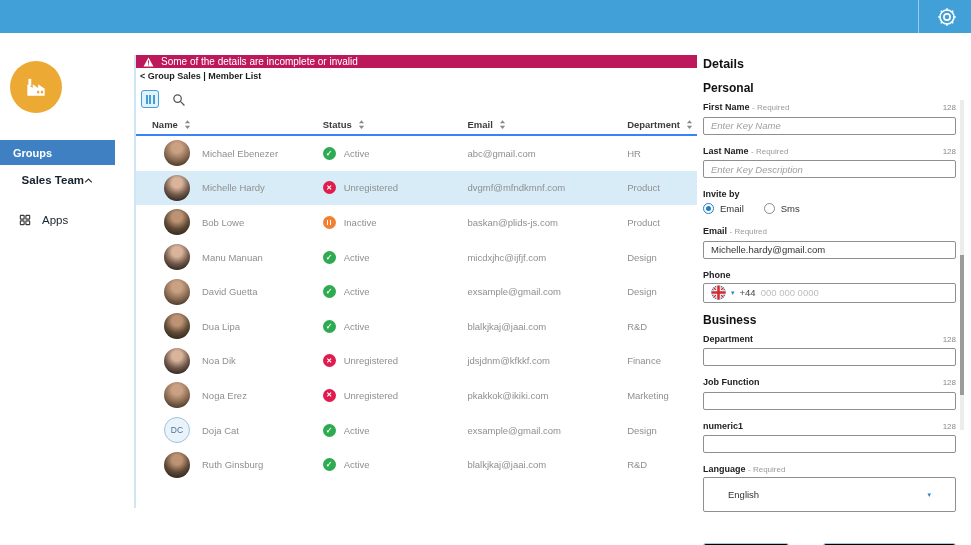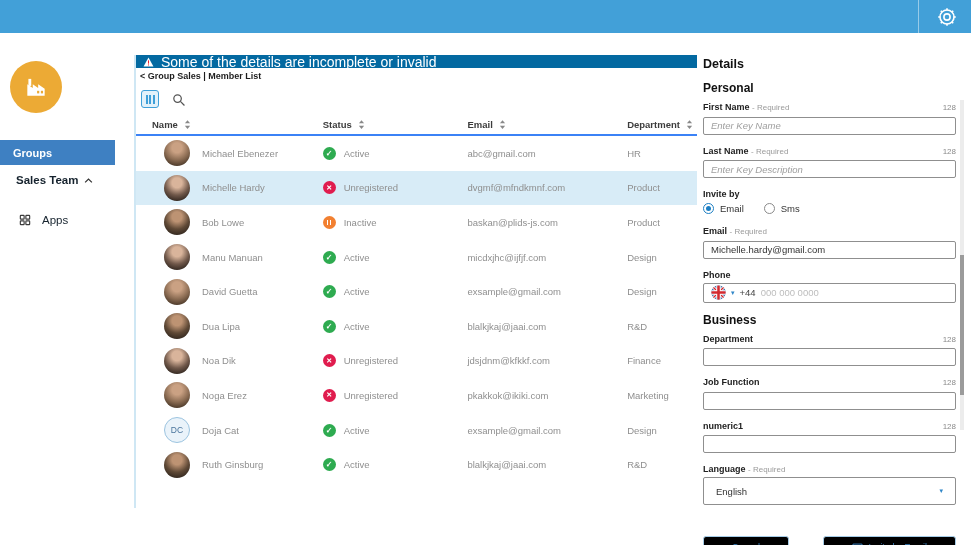--- a/index.html
+++ b/index.html
@@ -10,32 +10,32 @@
   .topbar { position:absolute; left:0; top:0; width:971px; height:33px; background:#42a0d8; }
   .topbar-divider { position:absolute; right:52px; top:0; width:1px; height:33px; background:rgba(255,255,255,.45); }
   .gear-btn { position:absolute; right:12px; top:5px; width:24px; height:24px; cursor:pointer; }
 
   
   .sidebar { position:absolute; left:0; top:33px; width:115px; height:512px; background:#fff; }
   .logo { width:52px; height:52px; border-radius:50%; background:#ecaa35; margin:28px 0 0 10px;
     display:flex; align-items:center; justify-content:center; }
   .nav-groups { margin-top:27px; height:25px; background:#3e80c2; color:#fff; font-size:11px; font-weight:bold;
     display:flex; align-items:center; padding-left:13px; }
-  .nav-team { height:30px; display:flex; align-items:center; justify-content:space-between;
+  .nav-team { height:30px; display:flex; align-items:center; justify-content:flex-end;
     padding:0 22px 0 16px; font-size:11.5px; font-weight:bold; color:#16232e; }
   .nav-item { height:30px; display:flex; align-items:center; gap:10px; margin:2px 2px 2px 8px;
     padding-left:10px; font-size:11.5px; color:#16232e; border-radius:2px; }
   .nav-item.selected { background:#e7f3fb; font-weight:bold; }
   .nav-item.apps { margin-top:10px; }
 
   
   .main { position:absolute; left:134px; top:55px; width:563px; height:453px;
     border-left:2px solid #cfe7f4; background:#fff; }
-  .alert { height:13px; background:#0369a1; display:flex; align-items:center; gap:7px;
-    padding-left:7px; color:#fff; font-size:14px; }
+  .alert { height:13px; background:#be185d; display:flex; align-items:center; gap:7px;
+    padding-left:7px; color:#fff; font-size:10px; }
   .breadcrumb { margin:3px 0 0 4px; font-size:9px; font-weight:bold; color:#1d1d1d; }
   .toolbar { display:flex; align-items:center; gap:12px; margin:9px 0 6px 5px; height:18px; }
   .columns-btn { width:18px; height:18px; border:1.5px solid #3f9fd8; border-radius:3px;
     background:#e2f1fa; display:flex; align-items:center; justify-content:center; gap:1.5px; cursor:pointer; }
   .columns-btn i { display:block; width:2px; height:9px; background:#3f9fd8; }
   .search-btn { cursor:pointer; display:flex; }
 
   .thead { display:flex; align-items:center; height:22px; border-bottom:2px solid #3b82f6;
     font-size:9.5px; font-weight:bold; color:#3c3c3c; }
   .th { display:flex; align-items:center; gap:6px; cursor:pointer; }
@@ -75,22 +75,22 @@
   .radio-opt { display:flex; align-items:center; gap:6px; cursor:pointer; }
   .radio { width:11px; height:11px; border-radius:50%; border:1.5px solid #8a8a8a;
     display:flex; align-items:center; justify-content:center; }
   .radio.on { border-color:#1d7fc4; }
   .radio.on i { width:5px; height:5px; border-radius:50%; background:#1d7fc4; }
   .phone-box { display:flex; align-items:center; height:20px; border:1px solid #8f8f8f; border-radius:2px;
     padding:0 7px; gap:5px; margin-bottom:9px; }
   .phone-prefix { font-size:9.5px; color:#444; }
   .phone-ph { font-size:9.5px; color:#bdbdbd; }
   .caret { color:#2f86c8; font-size:7px; }
-  .select-box { display:flex; align-items:center; justify-content:space-between; height:28px;
-    border:1px solid #8f8f8f; border-radius:2px; padding:0 12px; font-size:9.5px; color:#333; cursor:pointer; }
+  .select-box { display:flex; align-items:center; justify-content:space-between; height:35px;
+    border:1px solid #8f8f8f; border-radius:2px; padding:0 24px; font-size:9.5px; color:#333; cursor:pointer; }
   .btn-row { display:flex; justify-content:space-between; margin-top:31px; }
   .btn { height:22px; border:1px solid #a5cce7; border-radius:3px; background:#000000; color:#3a87c8;
     font-size:9px; display:flex; align-items:center; gap:5px; padding:0 28px; cursor:pointer;
     font-family:"Liberation Sans", sans-serif; }
 
   .panel-scrollbar { position:absolute; left:960px; top:100px; width:4px; height:330px; background:#ececec; }
   .panel-scrollbar .thumb { position:absolute; top:155px; width:4px; height:140px; background:#9b9b9b; cursor:pointer; }
 </style>
 </head>
 <body>

